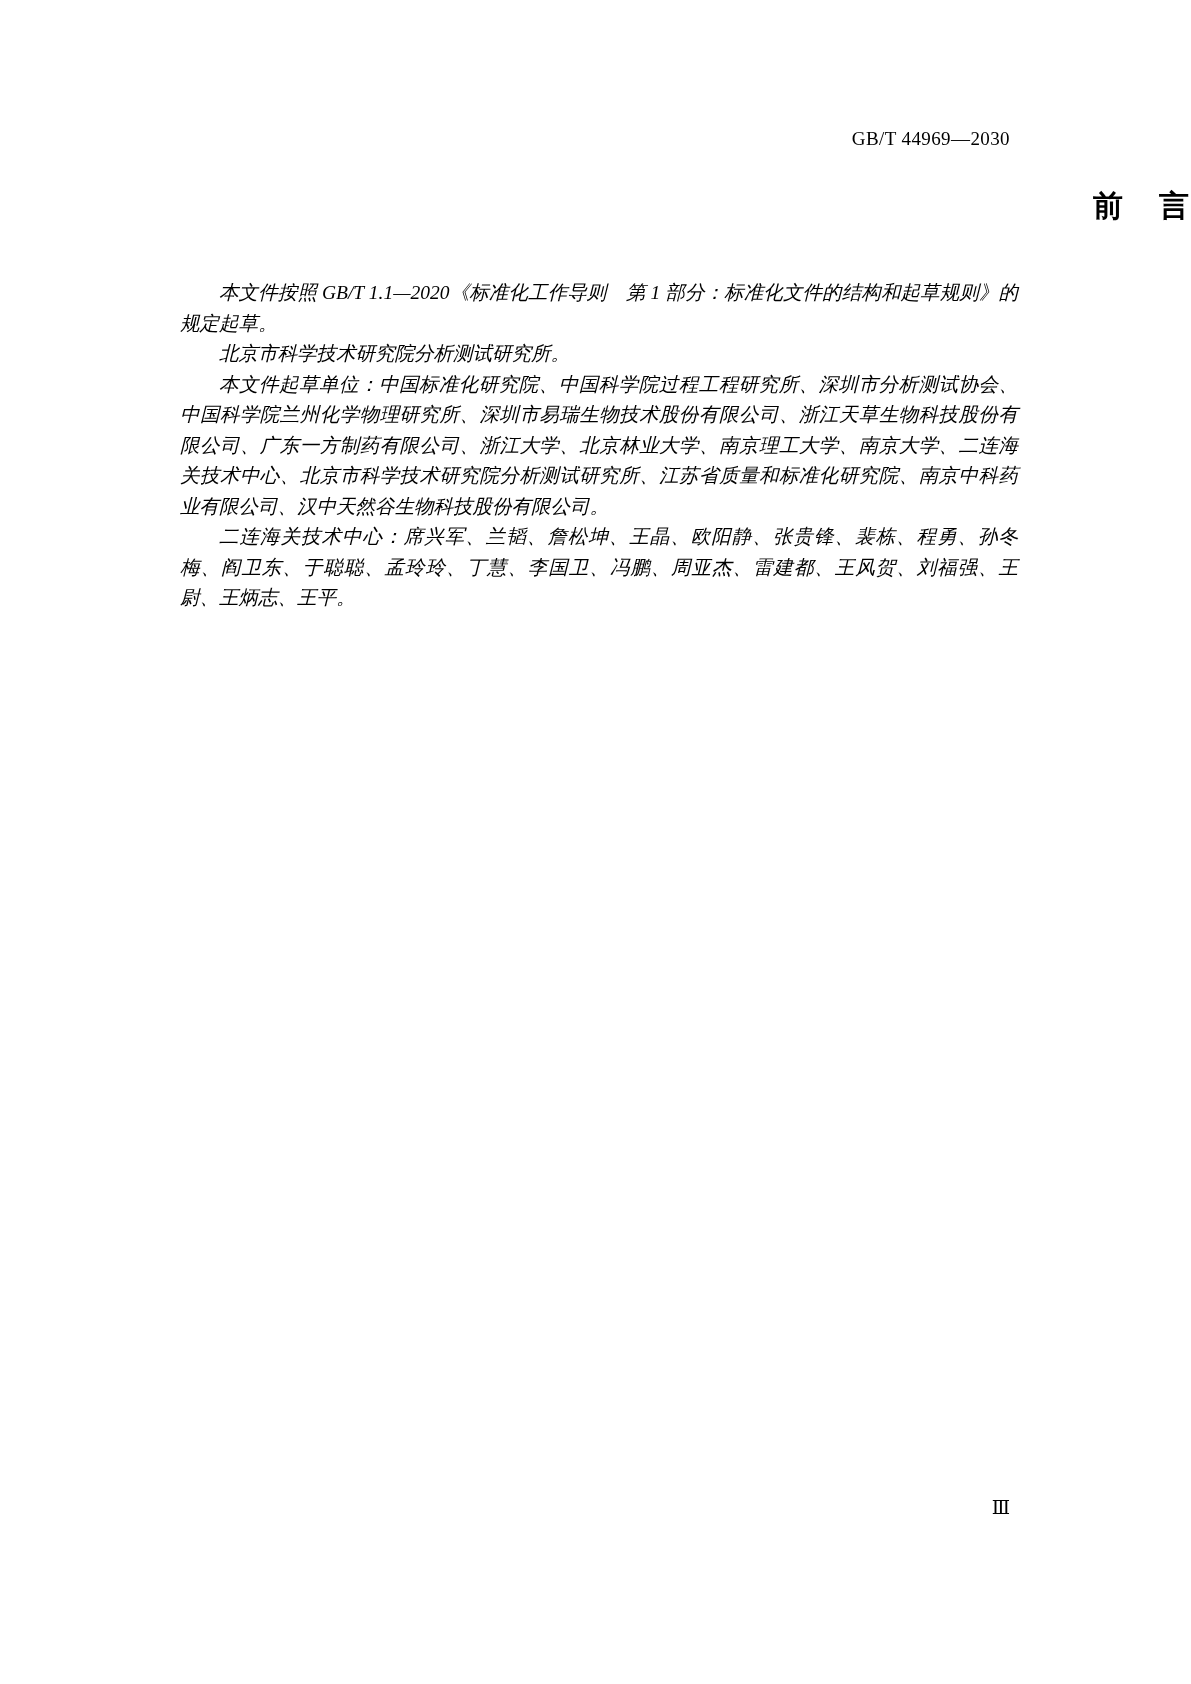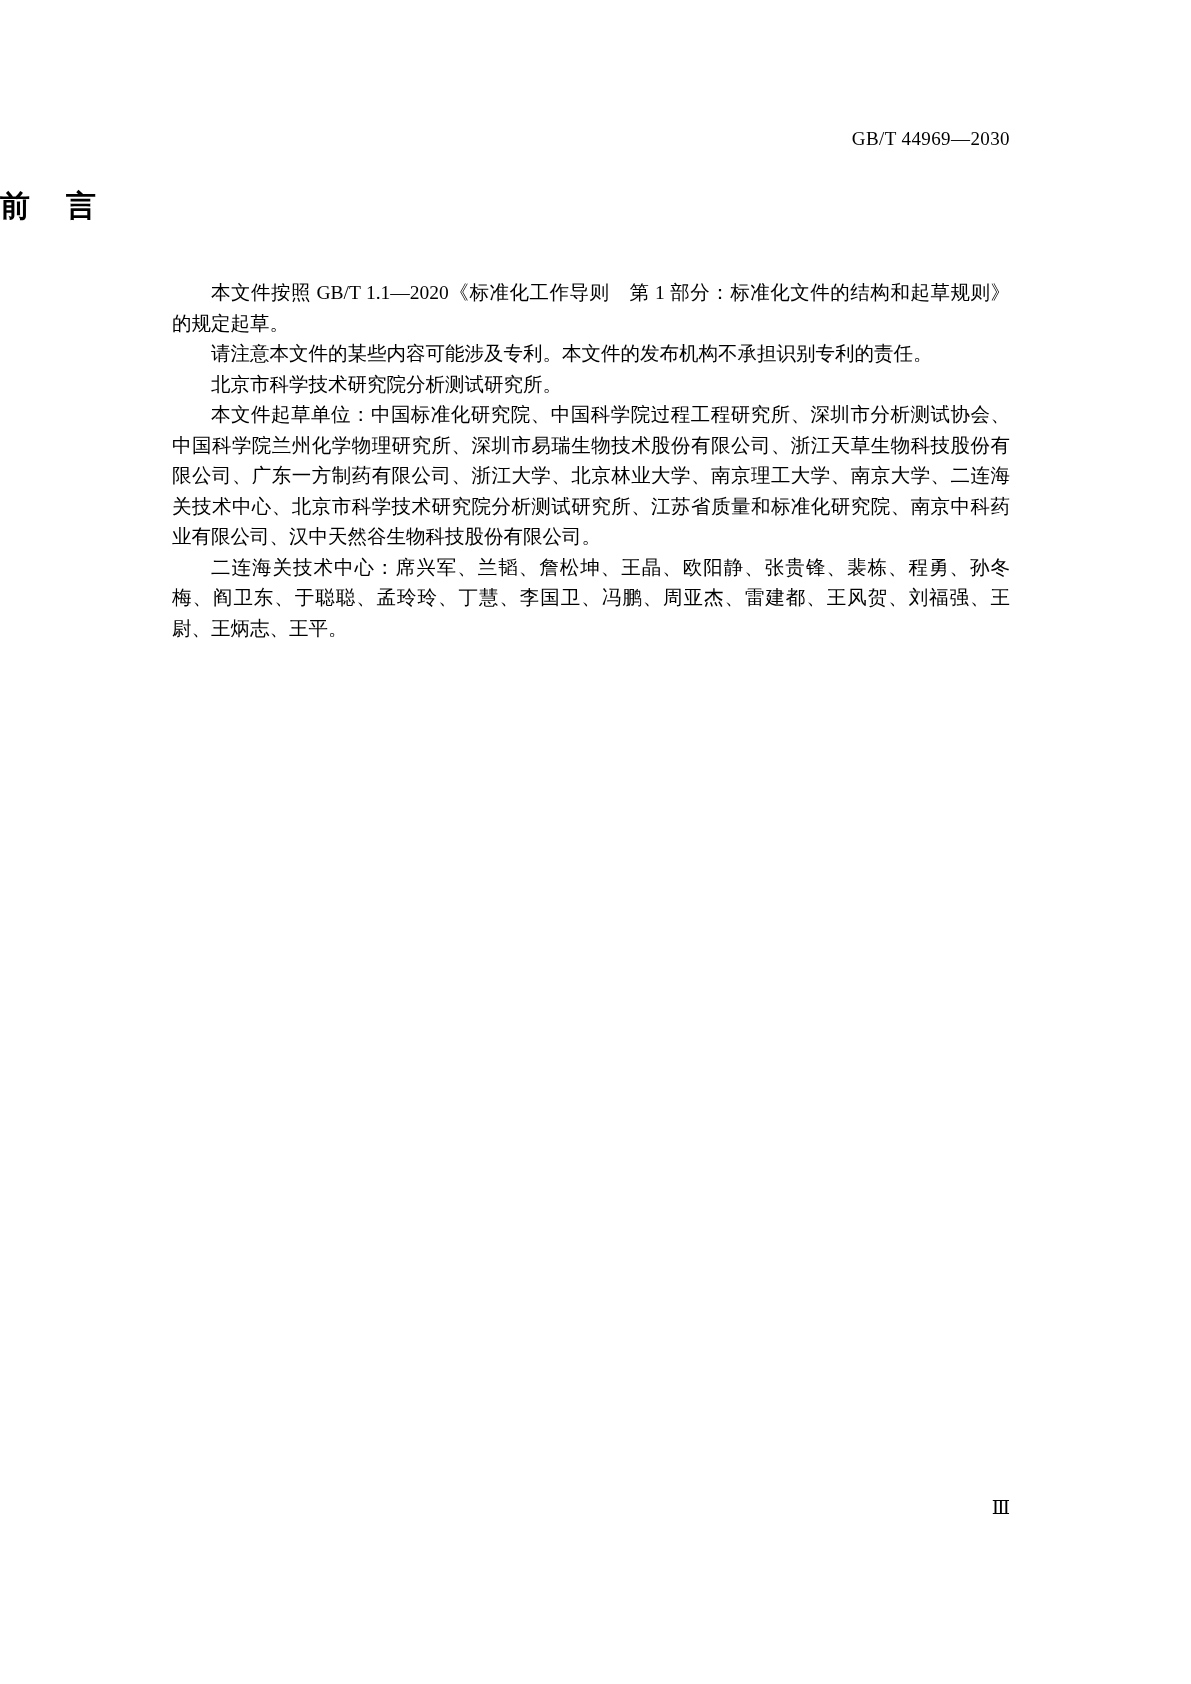--- a/index.html
+++ b/index.html
@@ -29,35 +29,36 @@
     font-size: 19px;
     letter-spacing: 0.4px;
     font-family: "Liberation Serif", "DejaVu Serif", serif;
     white-space: nowrap;
   }
   .doc-title {
     position: absolute;
     left: 0;
     right: 0;
     top: 186px;
-    text-align: left;
+    text-align: right;
     font-size: 30px;
     font-weight: bold;
     font-family: "DejaVu Sans", "Liberation Sans", sans-serif;
     letter-spacing: 2px;
   }
   .doc-title .gap {
     display: inline-block;
     width: 34px;
   }
   .body-block {
     position: absolute;
-    left: 172px;
+    left: 180px;
     top: 278px;
     width: 838px;
+    font-style: italic;
   }
   p.para {
     margin: 0 0 0 0;
     font-size: 19.5px;
     line-height: 30.5px;
     text-align: justify;
     text-justify: inter-ideograph;
     text-indent: 39px;
     font-family: "Liberation Serif", "DejaVu Serif", serif;
   }
@@ -76,21 +77,20 @@
 <body>
 
 <div class="page">
 
   <div class="header-code">GB/T 44969—2030</div>
 
   <div class="doc-title"><span>前</span><span class="gap"></span><span>言</span></div>
 
   <div class="body-block">
     <p class="para">本文件按照 GB/T 1.1—2020《标准化工作导则　第 1 部分：标准化文件的结构和起草规则》的规定起草。</p>
-    <p class="para">请注意本文件的某些内容可能涉及专利。本文件的发布机构不承担识别专利的责任。</p>
     <p class="para">北京市科学技术研究院分析测试研究所。</p>
     <p class="para">本文件起草单位：中国标准化研究院、中国科学院过程工程研究所、深圳市分析测试协会、中国科学院兰州化学物理研究所、深圳市易瑞生物技术股份有限公司、浙江天草生物科技股份有限公司、广东一方制药有限公司、浙江大学、北京林业大学、南京理工大学、南京大学、二连海关技术中心、北京市科学技术研究院分析测试研究所、江苏省质量和标准化研究院、南京中科药业有限公司、汉中天然谷生物科技股份有限公司。</p>
     <p class="para">二连海关技术中心：席兴军、兰韬、詹松坤、王晶、欧阳静、张贵锋、裴栋、程勇、孙冬梅、阎卫东、于聪聪、孟玲玲、丁慧、李国卫、冯鹏、周亚杰、雷建都、王风贺、刘福强、王尉、王炳志、王平。</p>
   </div>
 
   <div class="page-number">Ⅲ</div>
 
 </div>
 
 </body></html>

